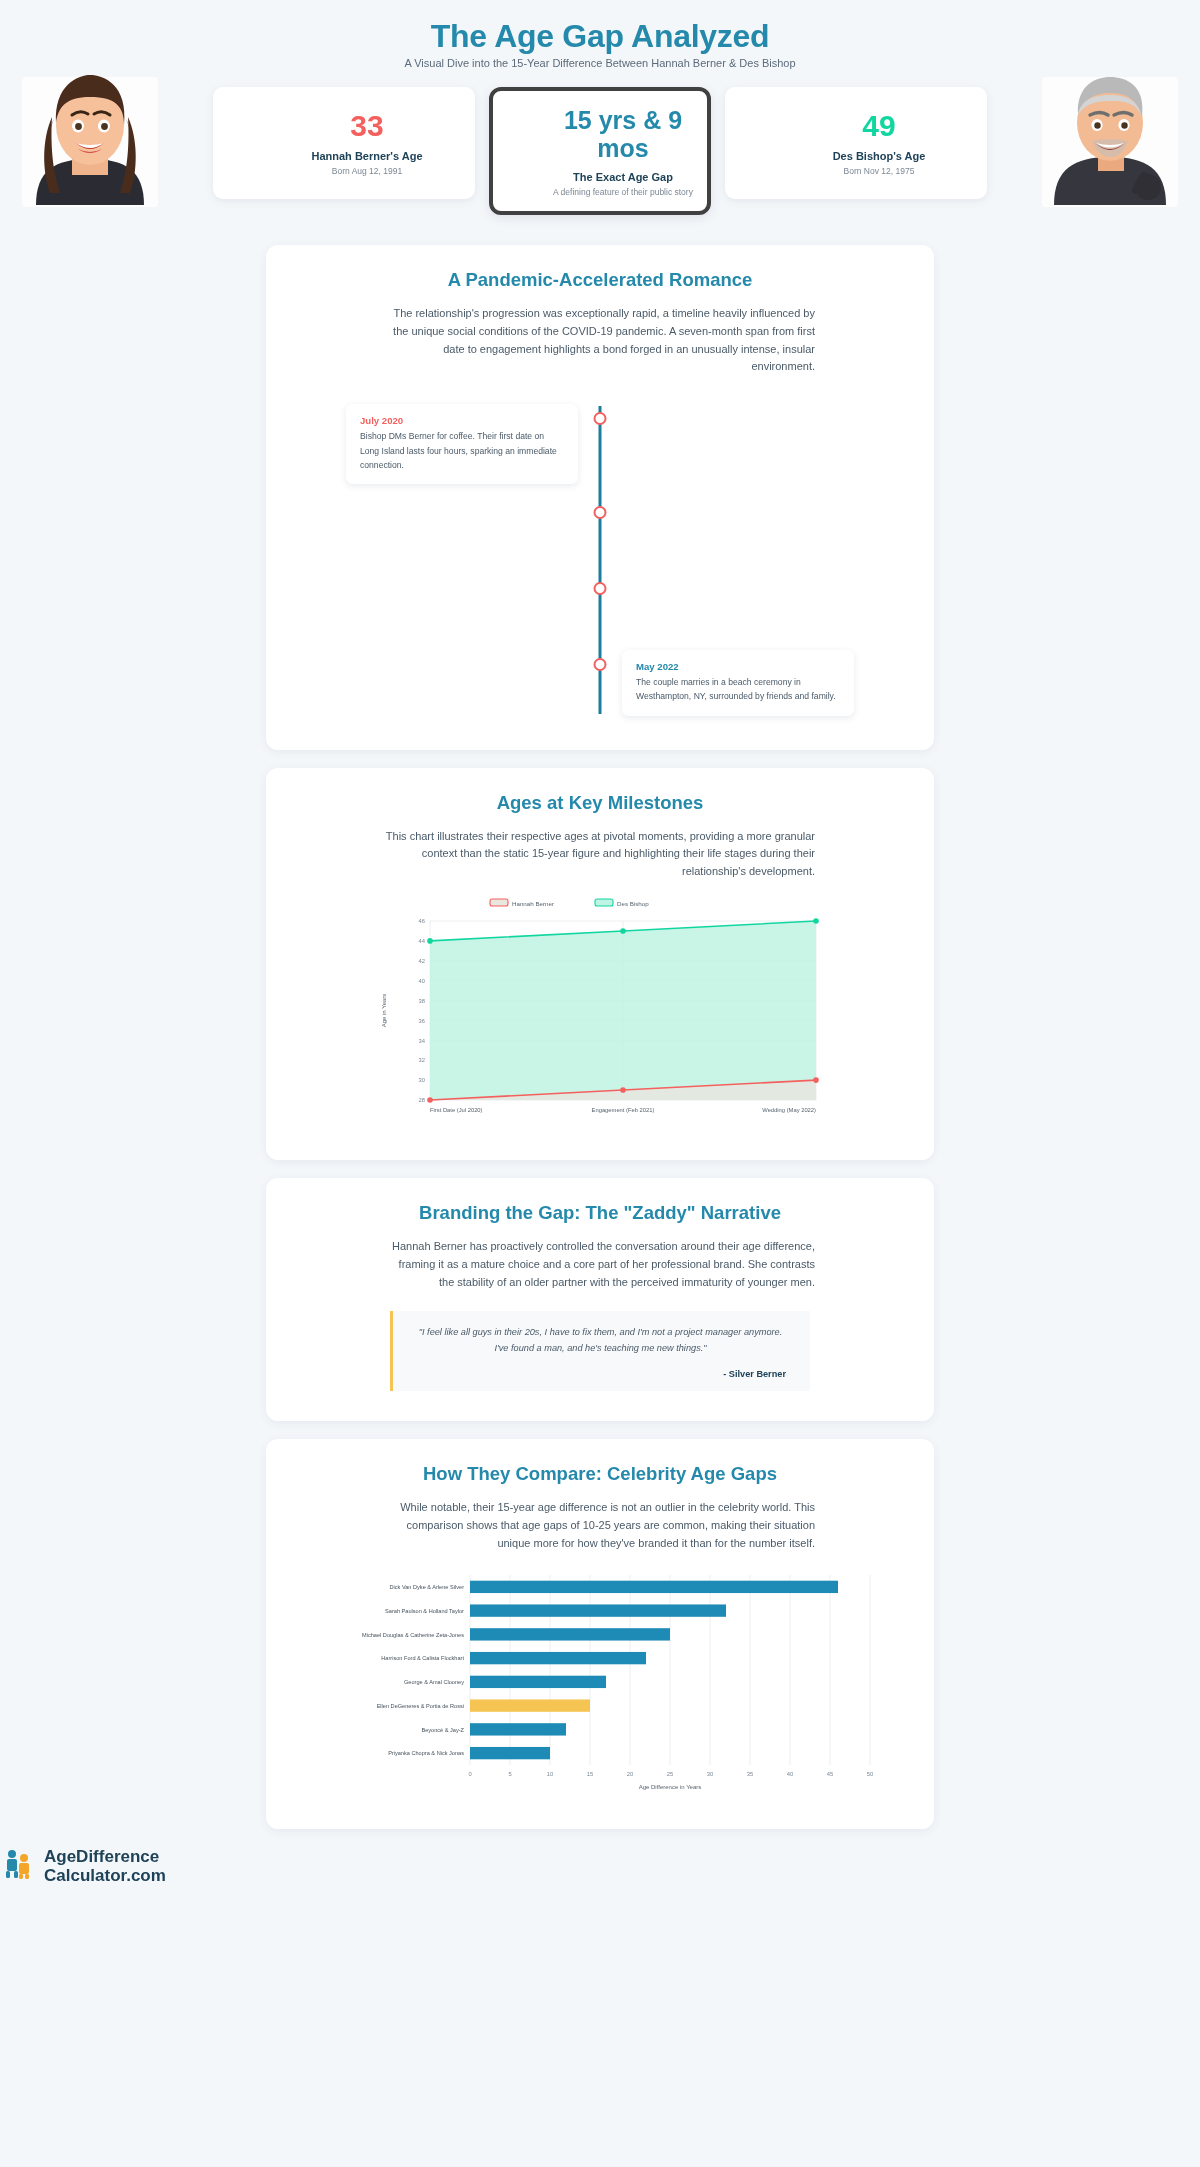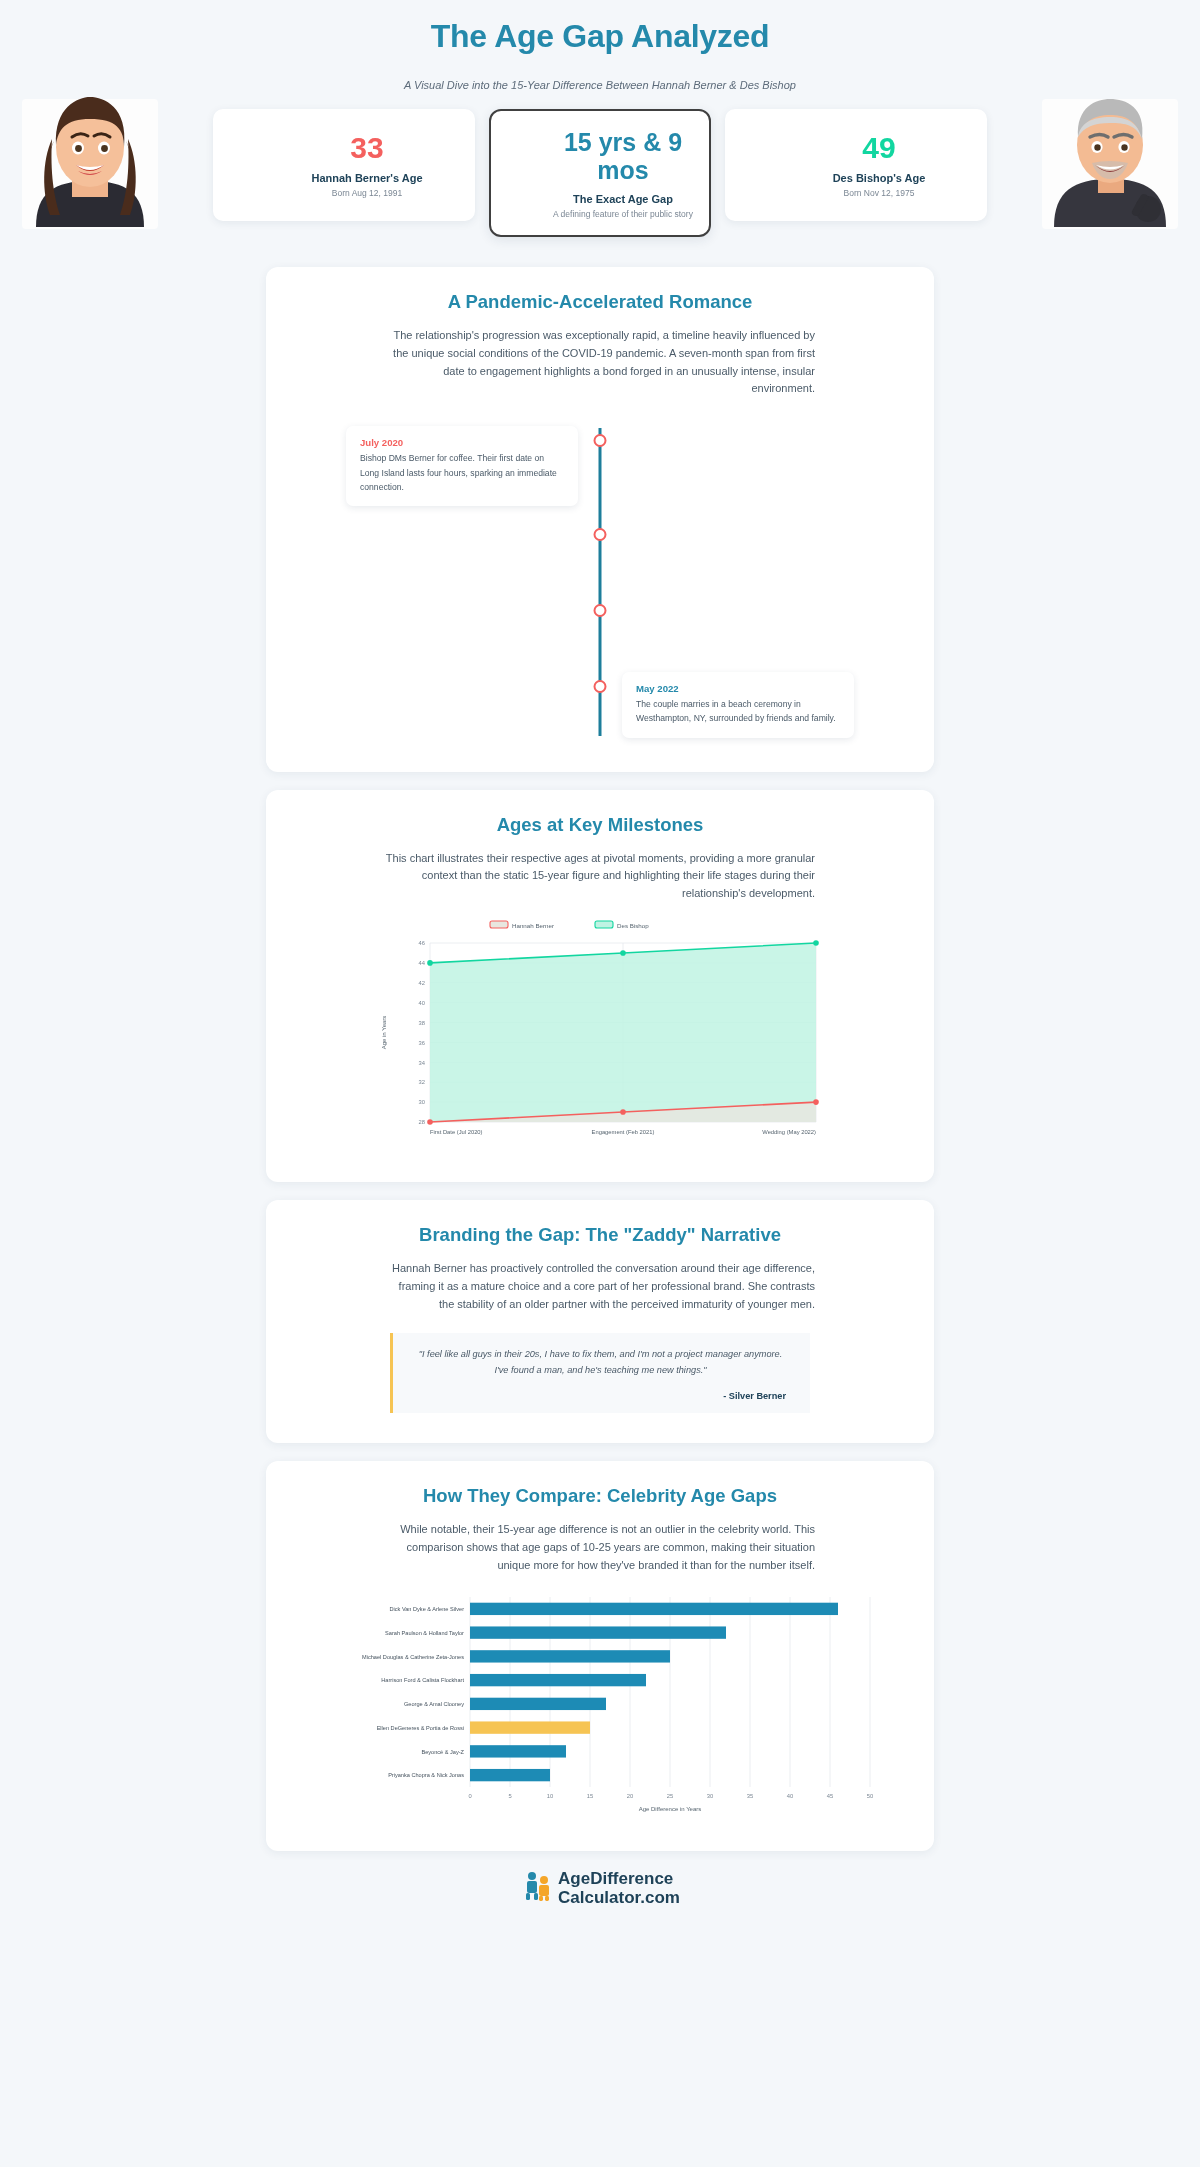--- a/index.html
+++ b/index.html
@@ -10,35 +10,35 @@
     color: #334155;
     -webkit-font-smoothing: antialiased;
   }
   .page { width: 1200px; position: relative; padding-bottom: 30px; }
 
   
   .hero { padding-top: 18px; text-align: center; position: relative; }
   .hero h1 {
     font-size: 32px; font-weight: 700; color: #2489ab; letter-spacing: -0.3px;
   }
-  .hero .sub { font-size: 11px; color: #5c6b7a; margin-top: 24px; font-style: italic; }
+  .hero .sub { font-size: 11px; color: #5c6b7a; margin-top: 2px; }
 
   .stats-row {
     position: relative; margin-top: 18px; height: 130px;
     display: flex; justify-content: center; align-items: flex-start; gap: 14px;
   }
   .stat-card {
     width: 262px; height: 112px; background: #fff; border-radius: 10px;
     box-shadow: 0 2px 8px rgba(30,50,80,.08);
     display: flex; flex-direction: column; align-items: center; justify-content: center;
     z-index: 2;
     padding-left: 46px;
   }
   .stat-card.center {
-    width: 222px; height: 128px; border: 2px solid #404040; border-radius: 12px;
+    width: 222px; height: 128px; border: 4px solid #404040; border-radius: 12px;
     box-shadow: 0 3px 12px rgba(30,50,80,.10);
   }
   .stat-num { font-size: 30px; font-weight: 700; line-height: 1.05; }
   .stat-num.pink { color: #f4605e; }
   .stat-num.green { color: #12d6a0; }
   .stat-big { font-size: 25px; font-weight: 700; color: #2489ab; line-height: 1.12; text-align: center; }
   .stat-label { font-size: 11px; font-weight: 700; color: #1e4258; margin-top: 9px; }
   .stat-note { font-size: 8.5px; color: #7b8794; margin-top: 4px; }
 
   .avatar { position: absolute; top: -20px; width: 140px; height: 140px; z-index: 1; }
@@ -88,21 +88,21 @@
 
   
   .quote-box {
     margin: 20px auto 0 auto; width: 420px; background: #f7f9fb;
     border-left: 3px solid #f6c453; padding: 14px 24px 12px 22px;
   }
   .quote-text { font-size: 9.2px; font-style: italic; color: #4a5a68; line-height: 1.72; text-align: center; }
   .quote-attr { font-size: 9.2px; font-weight: 700; color: #1e4258; text-align: right; margin-top: 12px; }
 
   
-  .footer { display: flex; align-items: center; justify-content: center; gap: 4px; margin-top: 10px; }
+  .footer { display: flex; align-items: center; gap: 10px; margin-top: 10px; }
   .footer-text { line-height: 1.12; }
   .footer-text .l1 { font-size: 17px; font-weight: 700; color: #1e4258; }
   .footer-text .l2 { font-size: 17px; font-weight: 700; color: #1e4258; }
 </style>
 </head>
 <body>
 
 <div class="page">
 
   <div class="hero">

